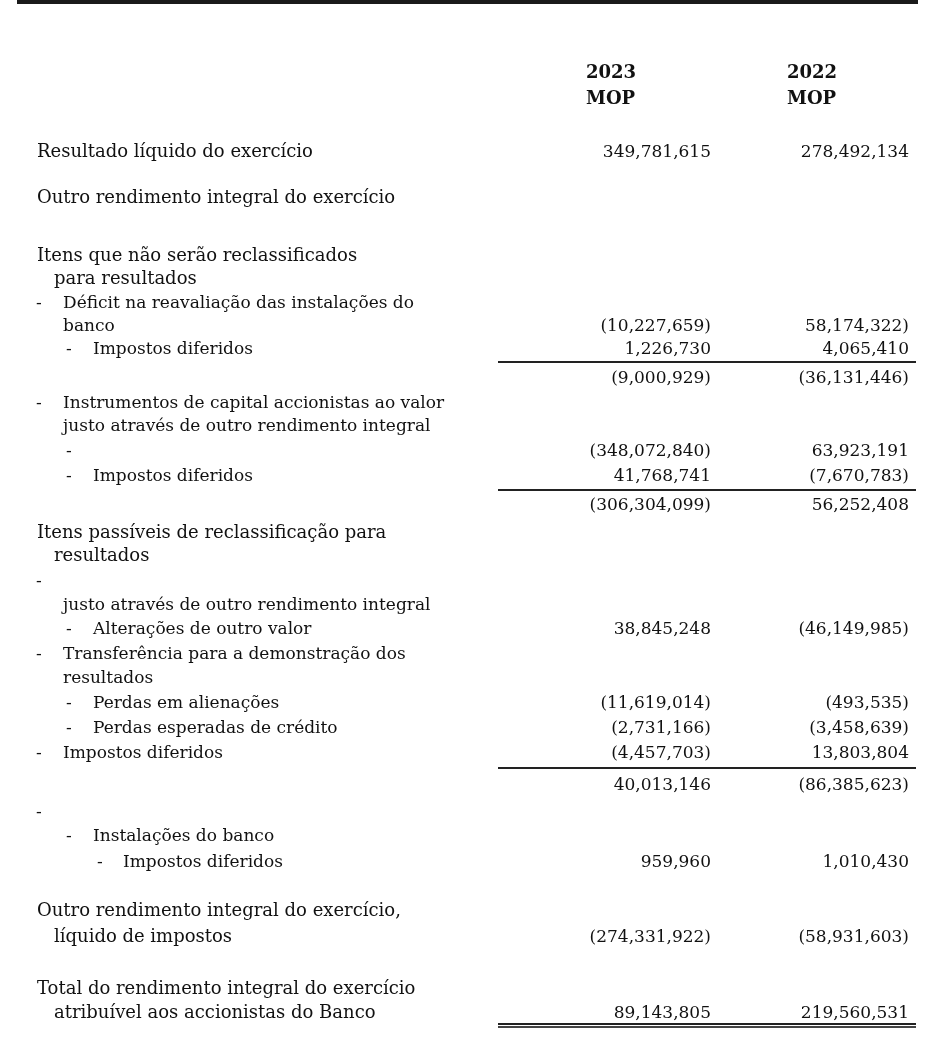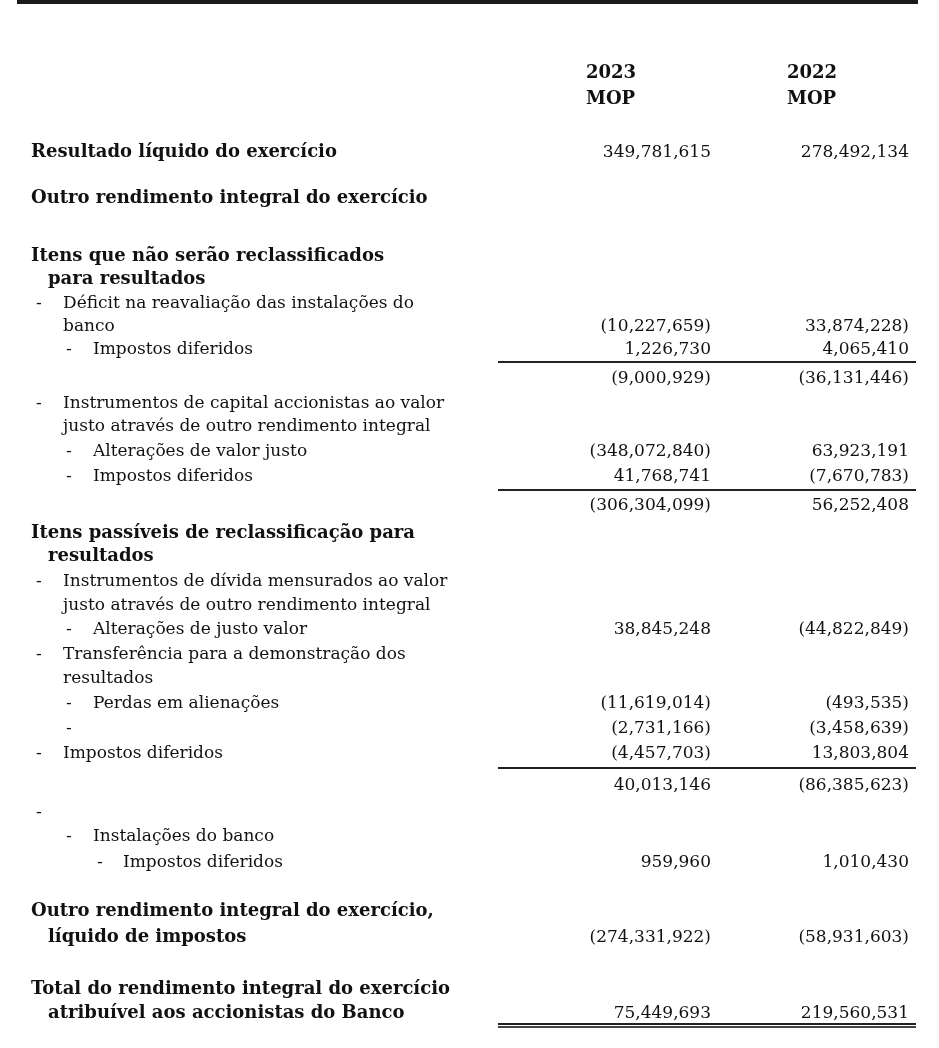--- a/index.html
+++ b/index.html
@@ -15,21 +15,21 @@
     .col-head {
       position: absolute; top: 59px; font-weight: bold; font-size: 18px; line-height: 26px;
     }
     .col-head.c1 { left: 586px; }
     .col-head.c2 { left: 787px; }
     .row {
       position: absolute; left: 0; width: 939px; height: 24px;
       font-size: 17px; line-height: 24px;
     }
     .label { position: absolute; white-space: nowrap; }
-    .label.bold { font-weight: bold; font-size: 18px; }
+    .label.bold { font-weight: normal; font-size: 18px; margin-left: 6px; }
     .v1, .v2 { position: absolute; text-align: right; white-space: nowrap; }
     .v1 { right: 228px; }
     .v2 { right: 30px; }
     .dash { position: absolute; white-space: nowrap; }
     .rule {
       position: absolute; height: 2px; background: #222; left: 498px; width: 418px;
     }
     .drule {
       position: absolute; left: 498px; width: 418px; height: 5px;
       border-top: 2px solid #222; border-bottom: 2px solid #444; box-sizing: border-box;
@@ -66,21 +66,21 @@
   <span class="label bold" style="left:48px">para resultados</span>
 </div>
 
 <div class="row" style="top:290px">
   <span class="dash" style="left:36px">-</span>
   <span class="label" style="left:63px">Déficit na reavaliação das instalações do</span>
 </div>
 <div class="row" style="top:313px">
   <span class="label" style="left:63px">banco</span>
   <span class="v1">(10,227,659)</span>
-  <span class="v2">33,874,228)</span>
+  <span class="v2">58,174,322)</span>
 </div>
 <div class="row" style="top:336px">
   <span class="dash" style="left:66px">-</span>
   <span class="label" style="left:93px">Impostos diferidos</span>
   <span class="v1">1,226,730</span>
   <span class="v2">4,065,410</span>
 </div>
 <div class="rule" style="top:361px"></div>
 <div class="row" style="top:365px">
   <span class="v1">(9,000,929)</span>
@@ -89,21 +89,20 @@
 
 <div class="row" style="top:390px">
   <span class="dash" style="left:36px">-</span>
   <span class="label" style="left:63px">Instrumentos de capital accionistas ao valor</span>
 </div>
 <div class="row" style="top:413px">
   <span class="label" style="left:63px">justo através de outro rendimento integral</span>
 </div>
 <div class="row" style="top:438px">
   <span class="dash" style="left:66px">-</span>
-  <span class="label" style="left:93px">Alterações de valor justo</span>
   <span class="v1">(348,072,840)</span>
   <span class="v2">63,923,191</span>
 </div>
 <div class="row" style="top:463px">
   <span class="dash" style="left:66px">-</span>
   <span class="label" style="left:93px">Impostos diferidos</span>
   <span class="v1">41,768,741</span>
   <span class="v2">(7,670,783)</span>
 </div>
 <div class="rule" style="top:489px"></div>
@@ -114,47 +113,47 @@
 
 <div class="row" style="top:520px">
   <span class="label bold" style="left:31px">Itens passíveis de reclassificação para</span>
 </div>
 <div class="row" style="top:543px">
   <span class="label bold" style="left:48px">resultados</span>
 </div>
 
 <div class="row" style="top:568px">
   <span class="dash" style="left:36px">-</span>
-  <span class="label" style="left:63px">Instrumentos de dívida mensurados ao valor</span>
 </div>
 <div class="row" style="top:592px">
   <span class="label" style="left:63px">justo através de outro rendimento integral</span>
 </div>
 <div class="row" style="top:616px">
   <span class="dash" style="left:66px">-</span>
-  <span class="label" style="left:93px">Alterações de justo valor</span>
+  <span class="label" style="left:93px">Alterações de outro valor</span>
   <span class="v1">38,845,248</span>
-  <span class="v2">(44,822,849)</span>
+  <span class="v2">(46,149,985)</span>
 </div>
 
 <div class="row" style="top:641px">
   <span class="dash" style="left:36px">-</span>
   <span class="label" style="left:63px">Transferência para a demonstração dos</span>
 </div>
 <div class="row" style="top:665px">
   <span class="label" style="left:63px">resultados</span>
 </div>
 <div class="row" style="top:690px">
   <span class="dash" style="left:66px">-</span>
   <span class="label" style="left:93px">Perdas em alienações</span>
   <span class="v1">(11,619,014)</span>
   <span class="v2">(493,535)</span>
 </div>
 <div class="row" style="top:715px">
   <span class="dash" style="left:66px">-</span>
+  <span class="label" style="left:93px">Perdas esperadas de crédito</span>
   <span class="v1">(2,731,166)</span>
   <span class="v2">(3,458,639)</span>
 </div>
 <div class="row" style="top:740px">
   <span class="dash" style="left:36px">-</span>
   <span class="label" style="left:63px">Impostos diferidos</span>
   <span class="v1">(4,457,703)</span>
   <span class="v2">13,803,804</span>
 </div>
 <div class="rule" style="top:767px"></div>
@@ -184,16 +183,16 @@
   <span class="label bold" style="left:48px">líquido de impostos</span>
   <span class="v1">(274,331,922)</span>
   <span class="v2">(58,931,603)</span>
 </div>
 
 <div class="row" style="top:976px">
   <span class="label bold" style="left:31px">Total do rendimento integral do exercício</span>
 </div>
 <div class="row" style="top:1000px">
   <span class="label bold" style="left:48px">atribuível aos accionistas do Banco</span>
-  <span class="v1">75,449,693</span>
+  <span class="v1">89,143,805</span>
   <span class="v2">219,560,531</span>
 </div>
 <div class="drule" style="top:1023px"></div>
 
 </body></html>

